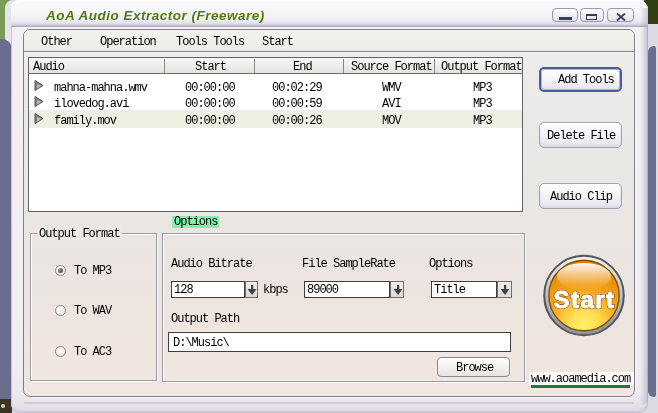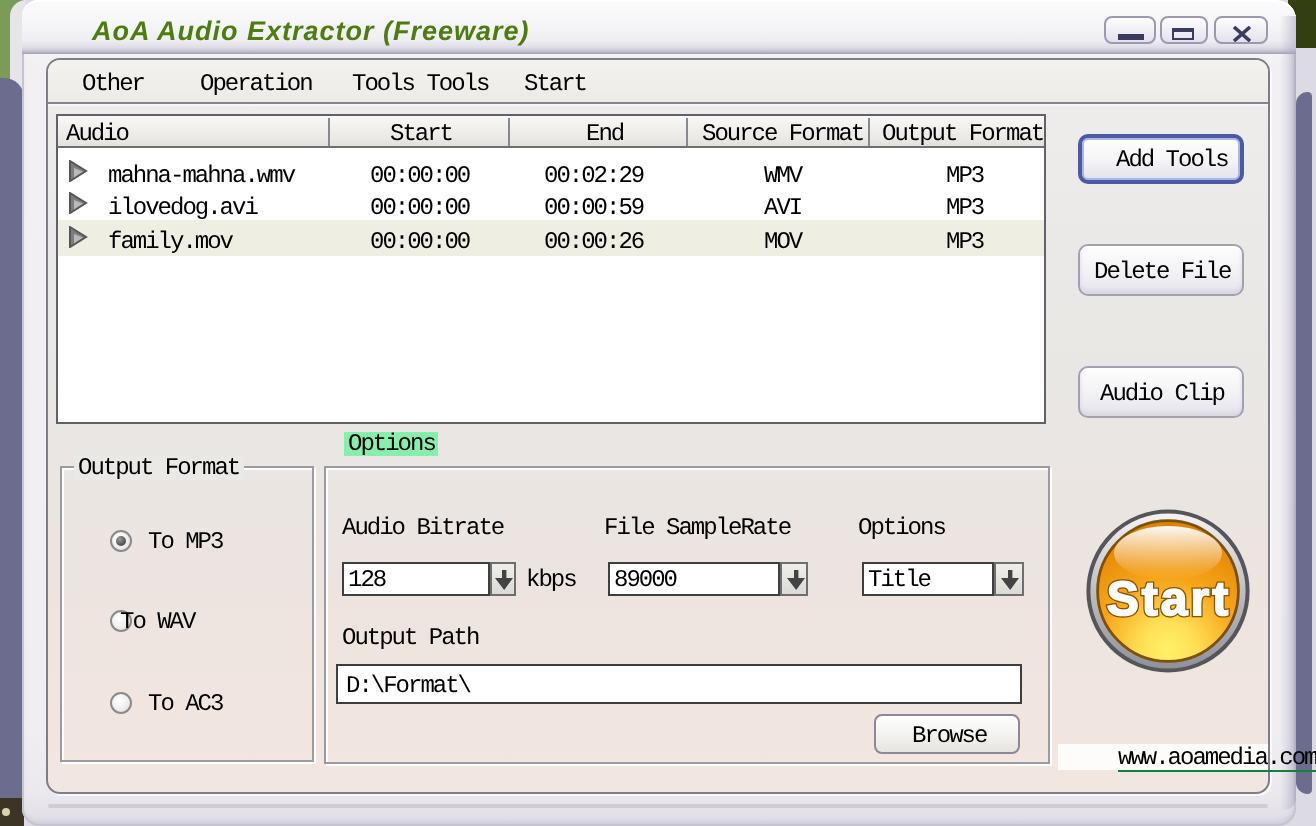--- a/index.html
+++ b/index.html
@@ -101,21 +101,21 @@
 <div class="m" style="left:550px;top:191px">Audio Clip</div>
 
 <div class="abs" style="left:30px;top:233px;width:127px;height:148px;border:1px solid #9c9aa2;box-shadow:inset 1px 1px 0 #fdfdfc,1px 1px 0 #fdfdfc;box-sizing:border-box"></div>
 <div class="m" style="left:37px;top:228px;background:#ebe9e6;padding:0 2px">Output Format</div>
 
 <div class="abs" style="left:55px;top:265px;width:11px;height:11px;border-radius:50%;border:1px solid #8a8a8a;background:radial-gradient(circle at 40% 35%,#ffffff,#ededed 60%,#d5d5d5);box-sizing:border-box">
   <div class="abs" style="left:2px;top:2px;width:5px;height:5px;border-radius:50%;background:radial-gradient(circle at 35% 30%,#9a9a9a,#2e2e2e)"></div>
 </div>
 <div class="m" style="left:74px;top:265px">To MP3</div>
 <div class="abs" style="left:55px;top:305px;width:11px;height:11px;border-radius:50%;border:1px solid #8a8a8a;background:radial-gradient(circle at 40% 35%,#ffffff,#ededed 60%,#d5d5d5);box-sizing:border-box"></div>
-<div class="m" style="left:60px;top:305px">To WAV</div>
+<div class="m" style="left:74px;top:305px">To WAV</div>
 <div class="abs" style="left:55px;top:346px;width:11px;height:11px;border-radius:50%;border:1px solid #8a8a8a;background:radial-gradient(circle at 40% 35%,#ffffff,#ededed 60%,#d5d5d5);box-sizing:border-box"></div>
 <div class="m" style="left:74px;top:346px">To AC3</div>
 
 <div class="abs" style="left:162px;top:233px;width:363px;height:149px;border:1px solid #9c9aa2;box-shadow:inset 1px 1px 0 #fdfdfc,1px 1px 0 #fdfdfc;box-sizing:border-box"></div>
 <div class="m" style="left:172px;top:216px;background:#86efac;padding:0 2px">Options</div>
 <div class="m" style="left:171px;top:258px">Audio Bitrate</div>
 <div class="m" style="left:302px;top:258px">File SampleRate</div>
 <div class="m" style="left:429px;top:258px">Options</div>
 
 <div class="abs" style="left:171px;top:281px;width:74px;height:17px;background:#fff;border:1px solid #3f3f3f;box-sizing:border-box"></div>
@@ -138,21 +138,21 @@
 <div class="abs" style="left:431px;top:281px;width:66px;height:17px;background:#fff;border:1px solid #3f3f3f;box-sizing:border-box"></div>
 <div class="abs" style="left:497px;top:281px;width:15px;height:17px;background:linear-gradient(180deg,#f0eeea,#dcdad4);border:1px solid #6e6e6e;box-sizing:border-box">
   <svg class="abs" style="left:2px;top:3px" width="10" height="10" viewBox="0 0 10 10">
       <path d="M4 0 h2.2 v4 h3.3 L5.1 10 L0.5 4 h3.5 Z" fill="#434343"></path>
     </svg>
 </div>
 <div class="m" style="left:434px;top:284px">Title</div>
 
 <div class="m" style="left:171px;top:313px">Output Path</div>
 <div class="abs" style="left:168px;top:332px;width:343px;height:20px;background:#fff;border:1px solid #3f3f3f;box-sizing:border-box"></div>
-<div class="m" style="left:173px;top:337px">D:\Format\</div>
+<div class="m" style="left:173px;top:337px">D:\Music\</div>
 
 <div class="abs" style="left:437px;top:357px;width:73px;height:20px;border-radius:4px;border:1px solid #8a889a;background:linear-gradient(180deg,#ffffff,#f2f1ee 55%,#e6e4dd);box-sizing:border-box"></div>
 <div class="m" style="left:456px;top:362px">Browse</div>
 
 <svg class="abs" style="left:543px;top:254px" width="82" height="83" viewBox="0 0 82 83">
   <defs>
     <linearGradient id="ring" x1="0" y1="0" x2="0" y2="1">
       <stop offset="0" stop-color="#f5f5f5"></stop>
         <stop offset=".5" stop-color="#bebec4"></stop>
         <stop offset="1" stop-color="#8f8f99"></stop>
@@ -172,15 +172,15 @@
     </linearGradient>
   </defs>
   <circle cx="41" cy="41.5" r="39.8" fill="url(#ring)" stroke="#55555a" stroke-width="2"></circle>
   <circle cx="41" cy="41.5" r="35.2" fill="url(#ball)" stroke="#7d5205" stroke-width="1.4"></circle>
   <ellipse cx="41" cy="22.5" rx="27" ry="13.5" fill="url(#gloss)"></ellipse>
   <text x="41.5" y="53.5" text-anchor="middle" font-family="Liberation Sans, sans-serif" font-weight="bold" font-size="24" letter-spacing="1.5" fill="#ffffff" stroke="#8a5202" stroke-width="2.2" paint-order="stroke">Start</text>
   <text x="41.5" y="53.5" text-anchor="middle" font-family="Liberation Sans, sans-serif" font-weight="bold" font-size="24" letter-spacing="1.5" fill="#ffffff" stroke="#ffffff" stroke-width="0.9" paint-order="stroke">Start</text>
 </svg>
 
 <div class="abs" style="left:529px;top:372px;width:105px;height:13px;background:#fdfcfb"></div>
-<div class="m" style="left:559px;top:373px;border-bottom:1px solid #15803d">www.aoamedia.com</div>
+<div class="m" style="left:531px;top:373px;border-bottom:3px solid #15803d">www.aoamedia.com</div>
 
 <div class="abs" style="left:24px;top:402px;width:610px;height:2px;background:#cfccd6;border-radius:1px"></div>
 
 </body></html>

